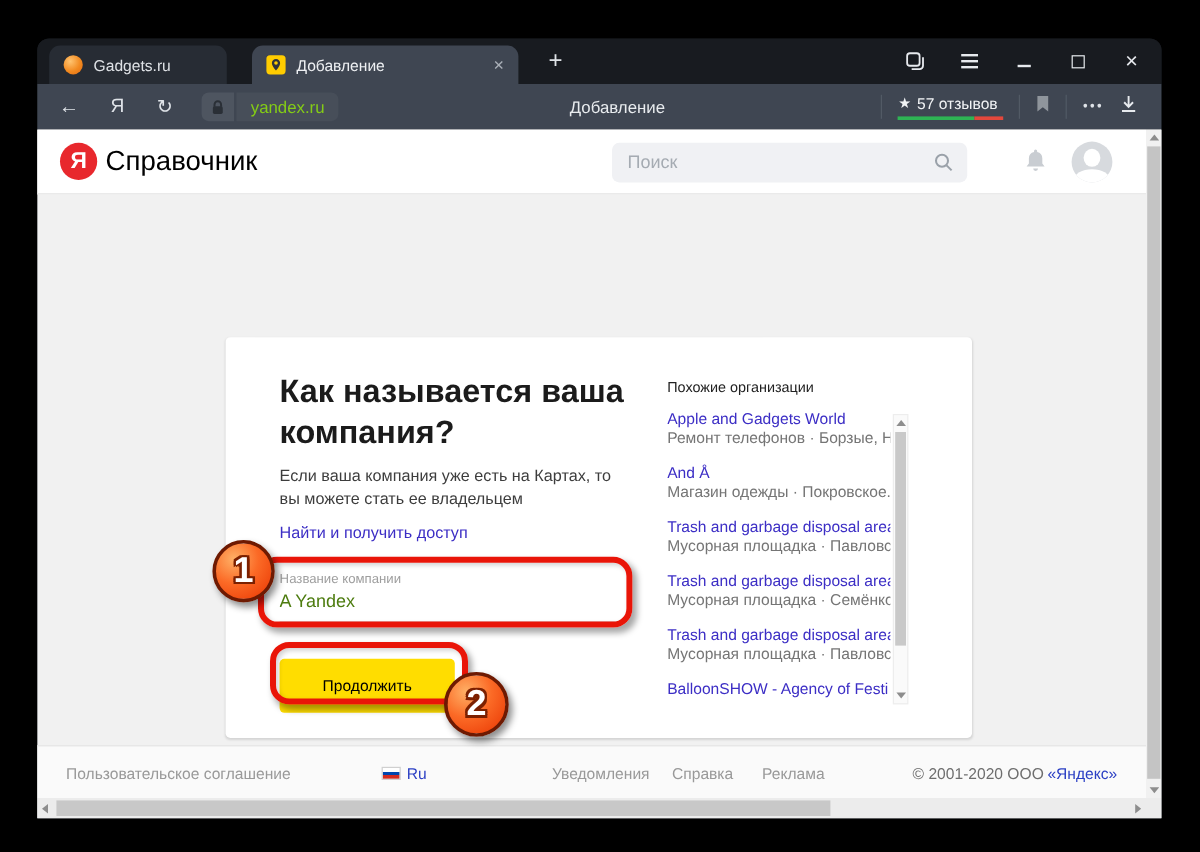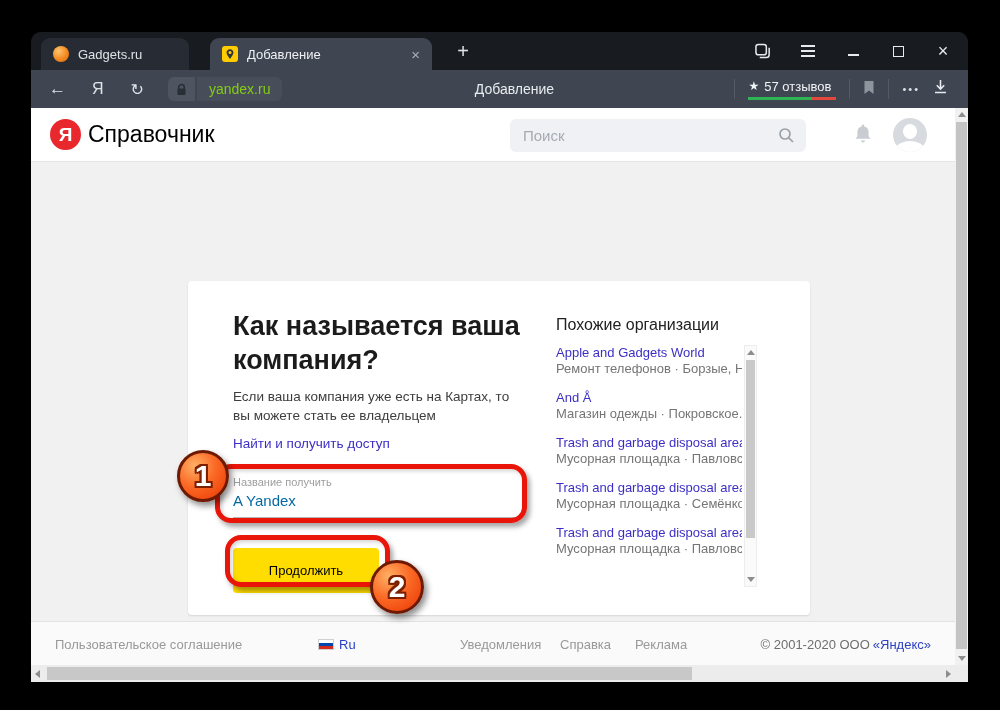--- a/index.html
+++ b/index.html
@@ -116,29 +116,29 @@
     position:absolute; left:157px; top:173px; width:622px; height:334px;
     background:#fff; border-radius:4px; box-shadow:0 1px 2px rgba(0,0,0,.12);
   }
   .card-left { position:absolute; left:45px; top:0; width:305px; }
   .card-title { margin-top:28px; font-size:27px; line-height:34px; font-weight:bold; color:#1b1b1b; }
   .card-sub { margin-top:10px; font-size:13.5px; line-height:19px; color:#3d3d3d; width:296px; }
   .access-link { display:inline-block; margin-top:11px; font-size:13.5px; color:#3c2ec5; text-decoration:none; cursor:pointer; }
   .field { margin-top:24px; width:283px; border-bottom:1px solid #b9b9b9; padding-bottom:7px; }
   .field-label { display:block; font-size:11px; line-height:13px; color:#9e9e9e; }
   .field input {
-    border:0; outline:0; margin-top:3px; width:100%; font-size:15px; color:#0369a1;
+    border:0; outline:0; margin-top:3px; width:100%; font-size:15px; color:#4d7c0f;
     font-family:inherit; background:transparent;
   }
   .btn-continue {
     margin-top:30px; width:146px; height:45px; background:#ffdd00; border:0;
     border-radius:4px; font-size:13px; color:#000; font-family:inherit; cursor:pointer;
   }
   .card-right { position:absolute; left:368px; top:0; width:205px; }
-  .sim-title { margin-top:35px; font-size:16px; font-weight:normal; color:#222; }
+  .sim-title { margin-top:35px; font-size:12px; font-weight:normal; color:#222; }
   .sim-list { margin-top:11px; height:242px; overflow:hidden; width:186px; }
   .sim-item { margin-bottom:13px; }
   .sim-name { font-size:13px; line-height:16px; color:#3c2ec5; white-space:nowrap; overflow:hidden; cursor:pointer; }
   .sim-desc { font-size:13px; line-height:16px; color:#757575; white-space:nowrap; overflow:hidden; }
   .sim-scroll {
     position:absolute; left:188px; top:64px; width:13px; height:242px;
     background:#fafafa; border:1px solid #ededed;
   }
   .sim-scroll .thumb { position:absolute; left:1px; top:14px; width:9px; height:178px; background:#c9c9c9; }
 
@@ -308,21 +308,21 @@
         <span class="shoulders"></span>
       </span>
     </div>
 
     <div class="card">
       <div class="card-left">
         <h1 class="card-title">Как называется ваша компания?</h1>
         <p class="card-sub">Если ваша компания уже есть на Картах, то вы можете стать ее владельцем</p>
         <a class="access-link">Найти и получить доступ</a>
         <div class="field">
-          <label class="field-label">Название получить</label>
+          <label class="field-label">Название компании</label>
           <input type="text" value="A Yandex" style="">
         </div>
         <button class="btn-continue">Продолжить</button>
       </div>
 
       <div class="card-right">
         <h2 class="sim-title">Похожие организации</h2>
         <div class="sim-list">
           <div class="sim-item">
             <div class="sim-name">Apple and Gadgets World</div>
@@ -336,20 +336,23 @@
             <div class="sim-name">Trash and garbage disposal area</div>
             <div class="sim-desc">Мусорная площадка · Павловс...</div>
           </div>
           <div class="sim-item">
             <div class="sim-name">Trash and garbage disposal area</div>
             <div class="sim-desc">Мусорная площадка · Семёнко...</div>
           </div>
           <div class="sim-item">
             <div class="sim-name">Trash and garbage disposal area</div>
             <div class="sim-desc">Мусорная площадка · Павловс...</div>
+          </div>
+          <div class="sim-item">
+            <div class="sim-name">BalloonSHOW - Agency of Festi</div>
           </div>
         </div>
         <div class="sim-scroll">
           <span class="tri tri-up" style="left:2px; top:4px;"></span>
           <span class="thumb"></span>
           <span class="tri tri-down" style="left:2px; bottom:4px;"></span>
         </div>
       </div>
     </div>
 

